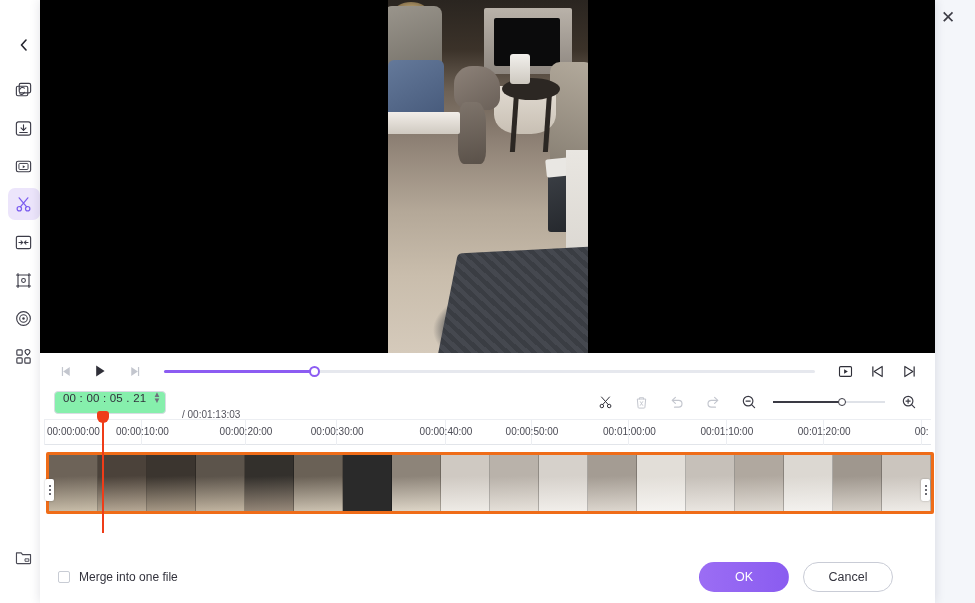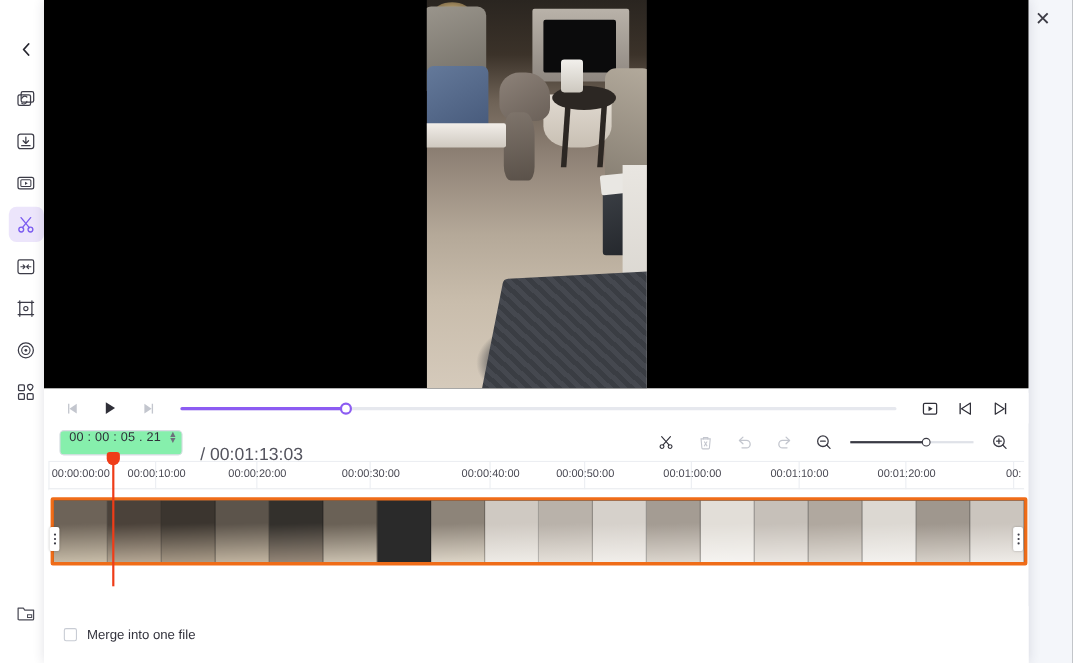--- a/index.html
+++ b/index.html
@@ -211,21 +211,21 @@
   }
   .tc-box {
     height: 23px; min-width: 112px;
     border: 1px solid #d9dce3; border-radius: 4px;
     display: flex; align-items: flex-start; justify-content: space-between;
     padding: 0 4px 0 8px; background: #86efac;
   }
   .tc-val { font-size: 11.5px; color: #30303a; letter-spacing: .2px; }
   .spin { display: flex; flex-direction: column; color: #6d717c; line-height: 6px; padding-left: 6px; cursor: pointer; }
   .spin span { font-size: 8px; }
-  .dur { font-size: 16px; color: #54545e; margin-left: 8px; margin-top: 24px; }
+  .dur { font-size: 10px; color: #54545e; margin-left: 8px; margin-top: 24px; }
   .tools-right { margin-left: auto; display: flex; align-items: center; gap: 12px; }
   .zoomslider { position: relative; width: 112px; height: 14px; display:flex; align-items:center; cursor: pointer; }
   .zoomslider .ztrack { position:absolute; left:0; right:0; height:2px; background:#dfe2e8; }
   .zoomslider .zfill  { position:absolute; left:0; height:2px; background:#3a3a44; }
   .zoomslider .zknob  { position:absolute; width:8px; height:8px; border-radius:50%; background:#fff; border:1.5px solid #3a3a44; }
 
   
   .ruler {
     position: relative; height: 26px; flex: 0 0 26px;
     margin: 0 4px;
@@ -494,21 +494,21 @@
       </div>
     </div>
 
     <div class="ruler" id="ruler">
         <div class="tick first" style="left: 0px;">
           <span>00:00:00:00</span>
         </div>
         <div class="tick" style="left: 97.4px;">
           <span>00:00:10:00</span>
         </div>
-        <div class="tick" style="left: 189px;">
+        <div class="tick" style="left: 201px;">
           <span>00:00:20:00</span>
         </div>
         <div class="tick" style="left: 292.2px;">
           <span>00:00:30:00</span>
         </div>
         <div class="tick" style="left: 401px;">
           <span>00:00:40:00</span>
         </div>
         <div class="tick" style="left: 487px;">
           <span>00:00:50:00</span>
@@ -559,16 +559,20 @@
           <i></i>
       </div>
       <div class="playhead"></div>
     </div>
 
     <div class="footer">
       <div class="chk">
         <span class="box"></span>
         <span class="lbl">Merge into one file</span>
       </div>
+      <div class="footer-right">
+        <div class="btn primary">OK</div>
+        <div class="btn ghost">Cancel</div>
+      </div>
     </div>
 
   </div>
 </div>
 
 </body></html>

